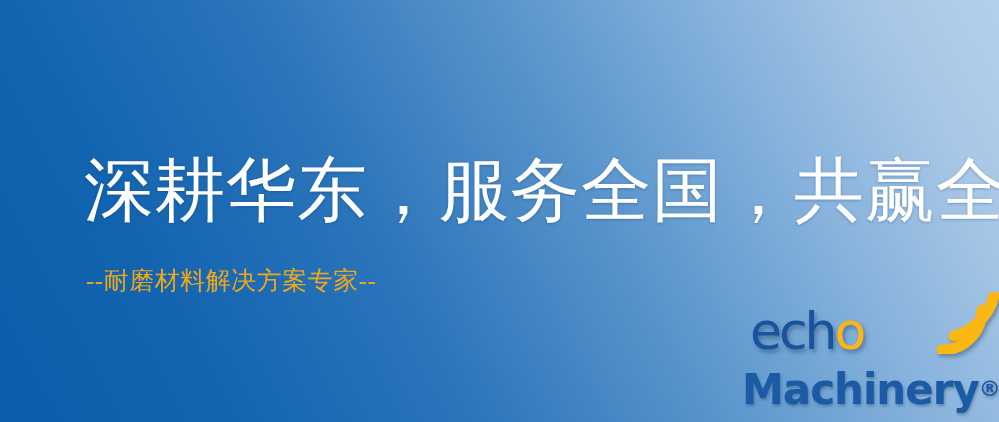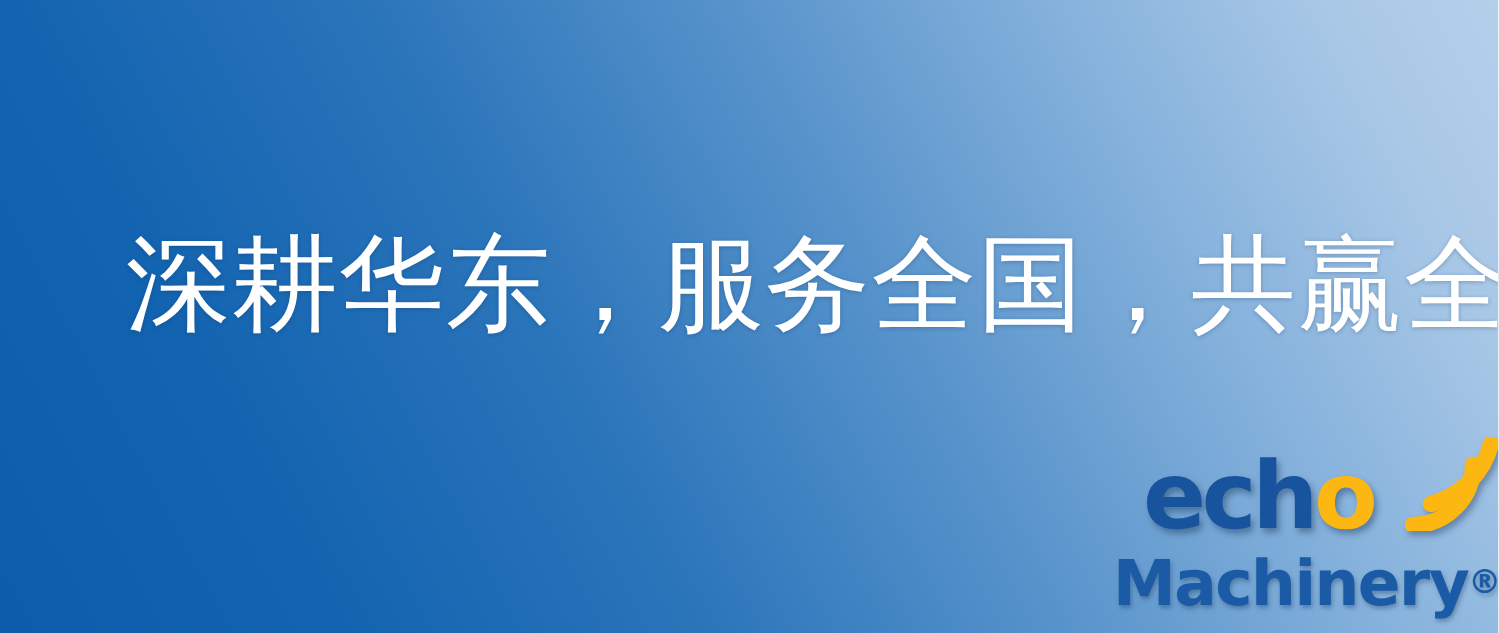--- a/index.html
+++ b/index.html
@@ -65,25 +65,25 @@
   .logo-wordmark {
     position: absolute;
     left: 0;
     top: 0;
     width: 262px;
     height: 80px;
   }
 
   .logo-echo {
     position: absolute;
-    left: 20px;
+    left: 8px;
     top: -4px;
     font-family: "DejaVu Sans", sans-serif;
-    font-size: 62px;
-    font-weight: bold;
+    font-size: 52px;
+    font-weight: normal;
     line-height: 78px;
     letter-spacing: -3px;
     white-space: nowrap;
     filter: drop-shadow(2px 3px 2px rgba(20, 45, 80, 0.42));
   }
   .logo-echo .seg-blue  { color: #18539e; }
   .logo-echo .seg-gold  { color: #fcb713; }
 
   .logo-signal {
     position: absolute;
@@ -113,20 +113,21 @@
     letter-spacing: 0;
   }
 </style>
 </head>
 <body>
 
 <div id="banner">
 
   <div id="headline">深耕华东，服务全国，共赢全球</div>
 
+  <div id="subtitle">--耐磨材料解决方案专家--</div>
 
   <div id="logo">
 
     <div class="logo-wordmark">
 
       <div class="logo-echo">
         <span class="seg-blue">ech</span><span class="seg-gold">o</span>
       </div>
 
       <svg class="logo-signal" viewBox="0 0 74 62">

